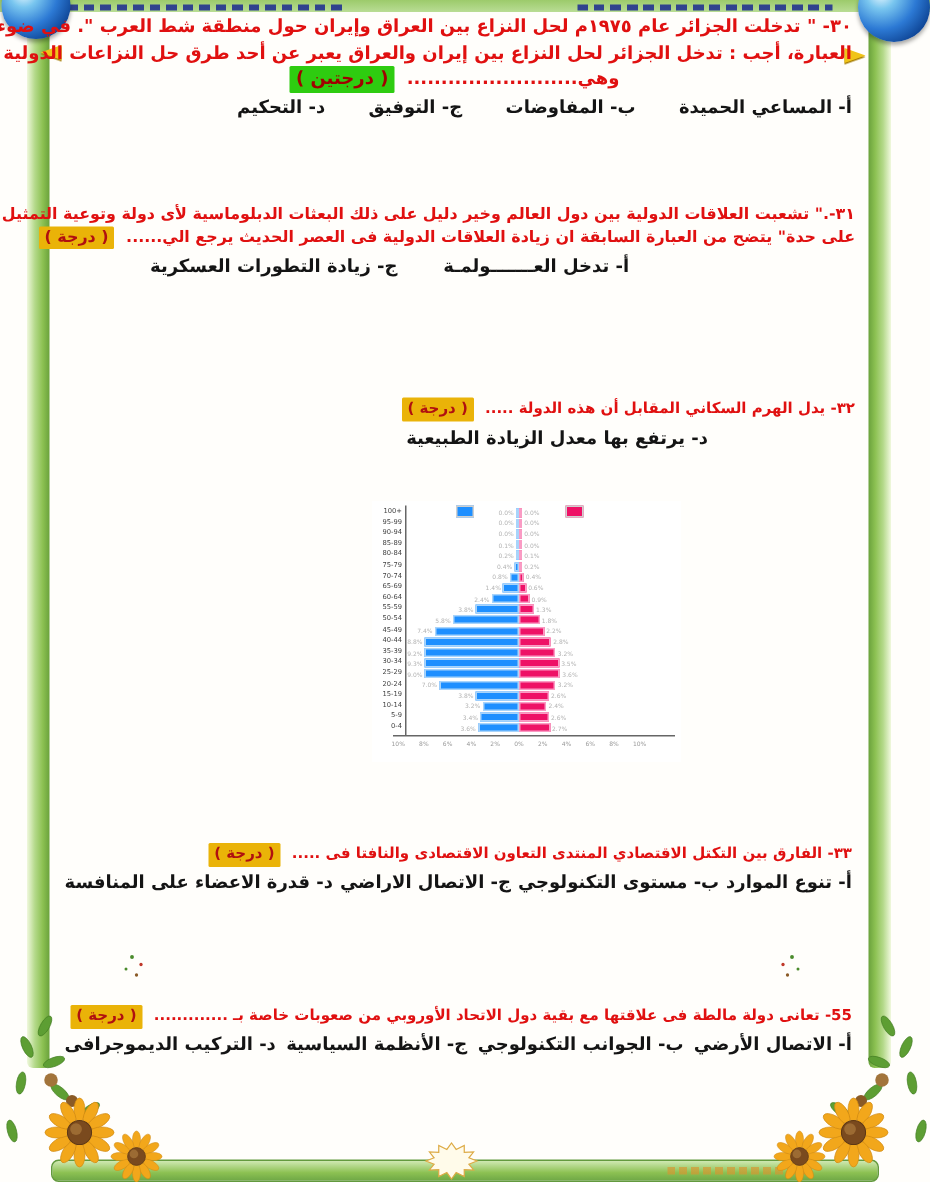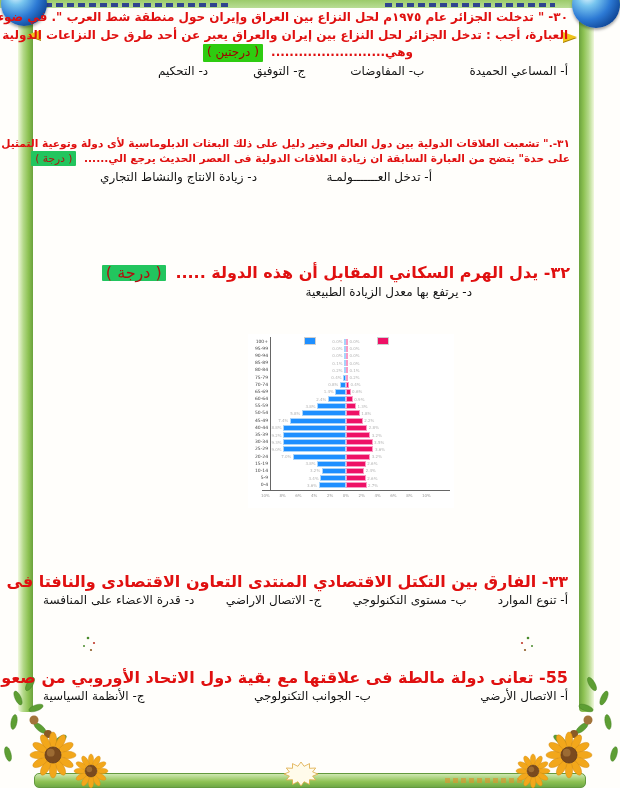--- a/index.html
+++ b/index.html
@@ -26,36 +26,36 @@
   .bottom-bar{position:absolute;left:34px;top:773px;width:552px;height:15px;border-radius:5px;
     background:linear-gradient(#cfe8b2,#8cc152 60%,#6fa846);border:1px solid #639a3e;box-sizing:border-box;}
   .footer-smudge{position:absolute;left:445px;top:778px;width:96px;height:5px;opacity:.65;
     background:repeating-linear-gradient(90deg,#d9952f 0 5px,transparent 5px 8px);}
   .corner-svg{position:absolute;}
   
   .q{position:absolute;direction:rtl;text-align:right;}
   .qline{color:#e01010;font-weight:bold;white-space:nowrap;}
   .q30 .qline{font-size:12px;line-height:17.5px;}
   .q31 .qline{font-size:10.6px;line-height:15px;}
-  .q32 .qline,.q33 .qline,.q34 .qline{font-size:16px;line-height:16px;}
+  .q32 .qline,.q33 .qline,.q34 .qline{font-size:10px;line-height:16px;}
   .indent{margin-right:155px;}
-  .badge{display:inline-block;font-weight:normal;color:#b01010;padding:0 4px;margin-right:4px;border-radius:1px;}
-  .badge.yellow{background:#22c55e;}
+  .badge{display:inline-block;font-weight:bold;color:#b01010;padding:0 4px;margin-right:4px;border-radius:1px;}
+  .badge.yellow{background:#eab308;}
   .badge.green{background:#2ecc10;color:#a00000;}
-  .opt{color:#141414;font-weight:normal;font-size:12px;white-space:nowrap;}
+  .opt{color:#141414;font-weight:bold;font-size:12px;white-space:nowrap;text-align:center;}
   .opts-row{display:flex;justify-content:space-between;direction:rtl;margin-top:3px;}
   .opts-grid{display:grid;grid-template-columns:1fr 1fr;direction:rtl;row-gap:2px;column-gap:18px;margin-top:3px;}
   .opts-grid .opt{line-height:16px;}
   .q30{top:9px;right:52px;width:528px;}
   .q30 .opts-row{width:410px;margin-top:2px;}
   .q31{top:136px;right:50px;width:530px;}
   .q31 .opts-grid{width:332px;margin-right:138px;}
   .q32{top:265px;right:50px;width:530px;}
   .q32 .opts-grid{width:352px;margin-right:98px;}
-  .q33{top:574px;right:52px;width:528px;margin-left:39px;}
+  .q33{top:562px;right:52px;width:528px;margin-left:39px;}
   .q33 .opts-row{width:525px;}
   .q34{top:670px;right:52px;width:528px;}
   .q34 .opts-row{width:525px;}
   
   #chart{position:absolute;left:248px;top:334px;width:206px;height:174px;background:#fff;direction:ltr;}
   .legend-swatch{position:absolute;width:12px;height:8px;border:1px solid #cfcfcf;box-sizing:border-box;}
   #legend-male{left:56px;top:3px;}
   #legend-female{left:129px;top:3px;}
   #pyramid-rows{position:absolute;left:0;top:4px;}
   .prow{display:flex;align-items:center;height:7.2px;}
@@ -173,21 +173,21 @@
 </section>
 
 <section class="q q31">
   <div class="qline">٣١-." تشعبت العلاقات الدولية بين دول العالم وخير دليل على ذلك البعثات الدبلوماسية لأى دولة وتوعية التمثيل داخل كل بعثة</div>
   <div class="qline">
     <span>على حدة" يتضح من العبارة السابقة ان زيادة العلاقات الدولية فى العصر الحديث يرجع الي......</span>
     <span class="badge yellow">( درجة )</span>
   </div>
   <div class="opts-grid">
     <span class="opt">أ- تدخل العـــــــولمـة</span>
-    <span class="opt">د- زيادة الانتاج والنشاط التجاري</span>
+    <span class="opt">ج- زيادة التطورات العسكرية</span>
   </div>
 </section>
 
 <section class="q q32">
   <div class="qline">
     <span>٣٢- يدل الهرم السكاني المقابل أن هذه الدولة .....</span>
     <span class="badge yellow">( درجة )</span>
   </div>
   <div class="opts-grid">
     <span class="opt">د- يرتفع بها معدل الزيادة الطبيعية</span>
@@ -462,14 +462,15 @@
 
 <section class="q q34">
   <div class="qline">
     <span>55- تعانى دولة مالطة فى علاقتها مع بقية دول الاتحاد الأوروبي من صعوبات خاصة بـ .............</span>
     <span class="badge yellow">( درجة )</span>
   </div>
   <div class="opts-row">
     <span class="opt">أ- الاتصال الأرضي</span>
     <span class="opt">ب- الجوانب التكنولوجي</span>
     <span class="opt">ج- الأنظمة السياسية</span>
+    <span class="opt">د- التركيب الديموجرافى</span>
   </div>
 </section>
 
 </body></html>

